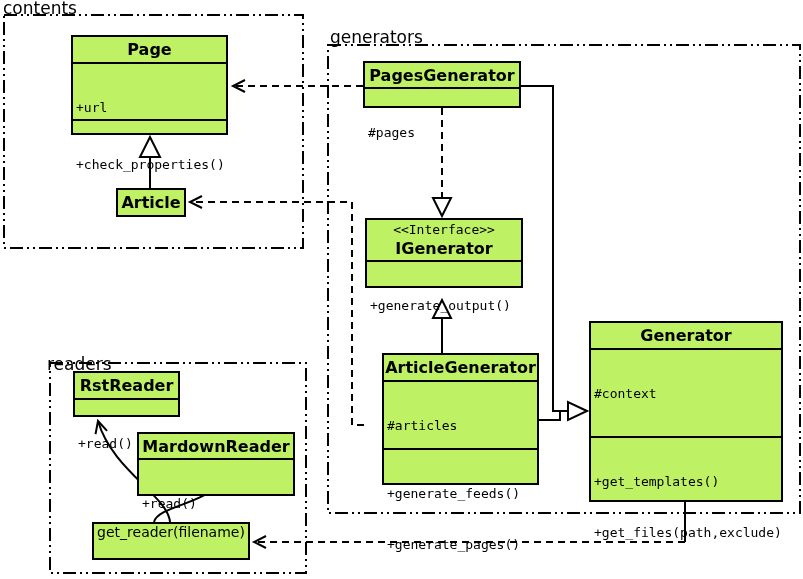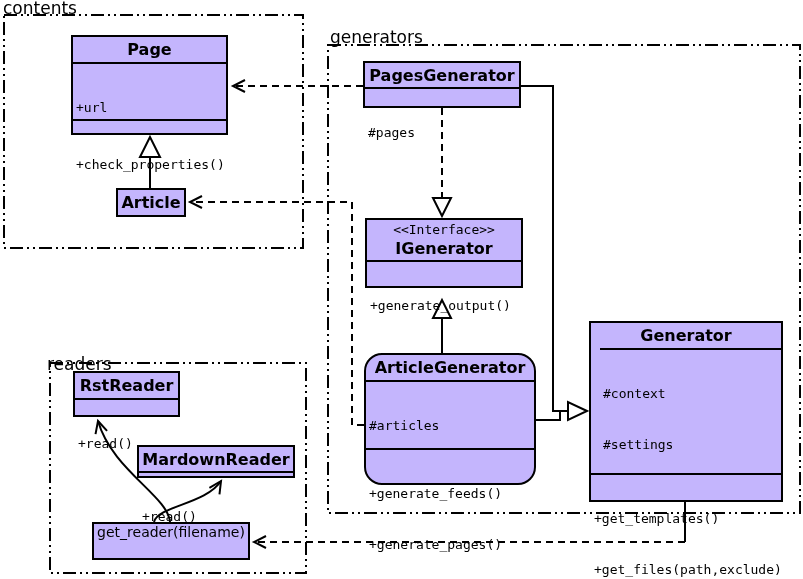--- a/index.html
+++ b/index.html
@@ -4,50 +4,50 @@
 <style>
   html,body{margin:0;padding:0;background:#ffffff;}
   #stage{position:relative;width:803px;height:579px;background:#ffffff;overflow:hidden;
          font-family:"DejaVu Sans",sans-serif;color:#000;}
   svg{position:absolute;left:0;top:0;}
   .pkg{fill:none;stroke:#000;stroke-width:2;stroke-dasharray:13 4 2 4 2 4;}
   .ln{fill:none;stroke:#000;stroke-width:2;}
   .dash{fill:none;stroke:#000;stroke-width:2;stroke-dasharray:7 5;}
   .tri{fill:#ffffff;stroke:#000;stroke-width:2;}
   .pkg-label{position:absolute;font-size:17px;line-height:17px;}
-  .box{position:absolute;background:#c4b5fd;border:2px solid #000;box-sizing:border-box;}
+  .box{position:absolute;background:#bef264;border:2px solid #000;box-sizing:border-box;}
   .title{display:flex;align-items:center;justify-content:center;
          font-weight:bold;font-size:16px;white-space:nowrap;overflow:visible;}
   .cmp{border-top:2px solid #000;font-family:"DejaVu Sans Mono",monospace;
        font-size:13px;line-height:17px;padding:1px 0 0 3px;box-sizing:border-box;
        white-space:pre;overflow:hidden;}
   .cmp div{height:17px;}
   .stereo{font-family:"DejaVu Sans Mono",monospace;font-weight:normal;font-size:13px;
           text-align:center;line-height:16px;}
   .iname{font-weight:bold;font-size:16px;text-align:center;line-height:21px;}
 
   
   #box-page{left:71px;top:35px;width:157px;height:100px;}
   #box-page .title{height:25px;}
   #box-page .attrs{height:57px;}
   #box-article{left:116px;top:188px;width:70px;height:29px;}
   #box-article .title{height:100%;}
   #box-pagesgenerator{left:363px;top:61px;width:158px;height:47px;}
   #box-pagesgenerator .title{height:24px;}
   #box-igenerator{left:365px;top:218px;width:158px;height:70px;}
   #box-igenerator .head{height:40px;padding-top:2px;box-sizing:border-box;}
-  #box-articlegenerator{left:364px;top:353px;width:172px;height:132px;border-radius:18px;}
+  #box-articlegenerator{left:382px;top:353px;width:157px;height:132px;}
   #box-articlegenerator .title{height:25px;}
   #box-articlegenerator .attrs{height:68px;}
   #box-generator{left:589px;top:321px;width:194px;height:181px;}
   #box-generator .title{height:25px;}
-  #box-generator .attrs{height:125px;margin-left:9px;}
+  #box-generator .attrs{height:88px;}
   #box-rstreader{left:73px;top:371px;width:107px;height:46px;}
   #box-rstreader .title{height:25px;}
-  #box-mardownreader{left:137px;top:445px;width:158px;height:33px;}
+  #box-mardownreader{left:137px;top:432px;width:158px;height:64px;}
   #box-mardownreader .title{height:24px;}
   #box-getreader{left:92px;top:522px;width:158px;height:38px;
                  display:flex;align-items:flex-start;justify-content:center;
                  font-size:14px;white-space:nowrap;}
   #lbl-contents{left:3px;top:0px;}
   #lbl-generators{left:330px;top:29px;}
   #lbl-readers{left:47px;top:356px;}
 </style>
 </head>
 <body>

